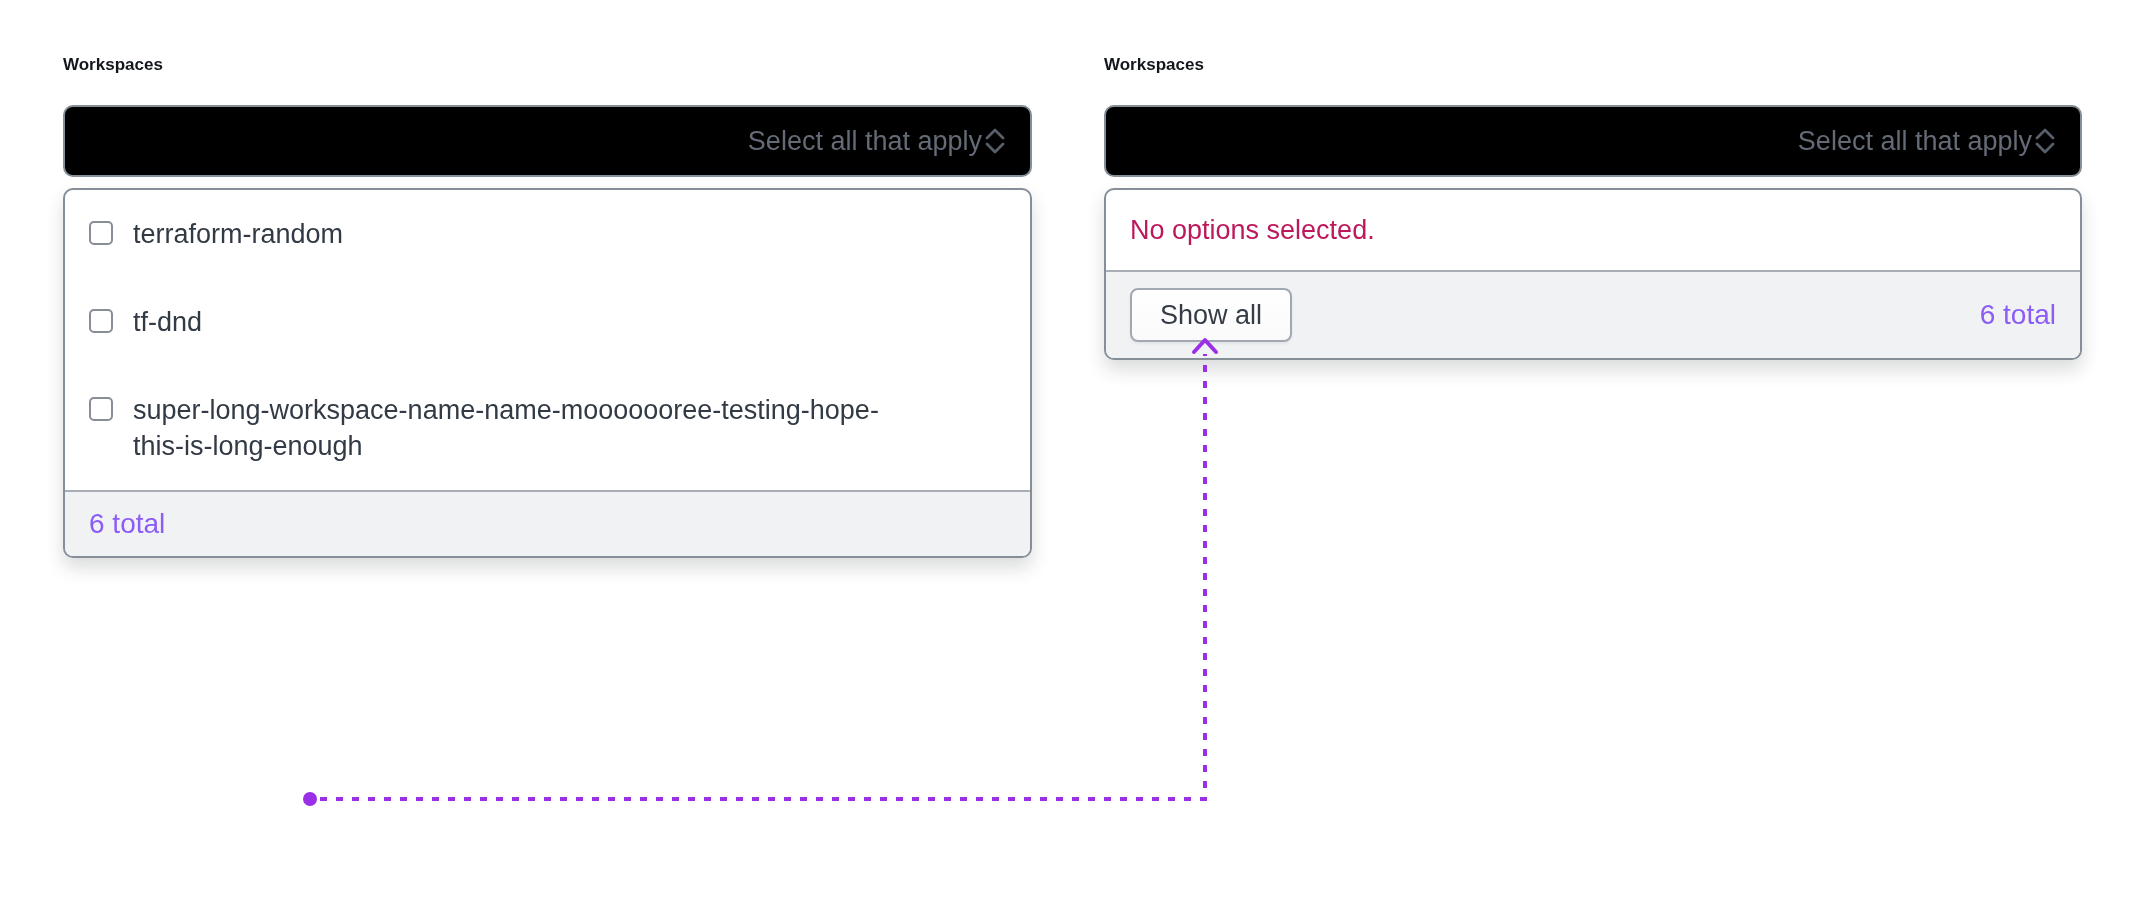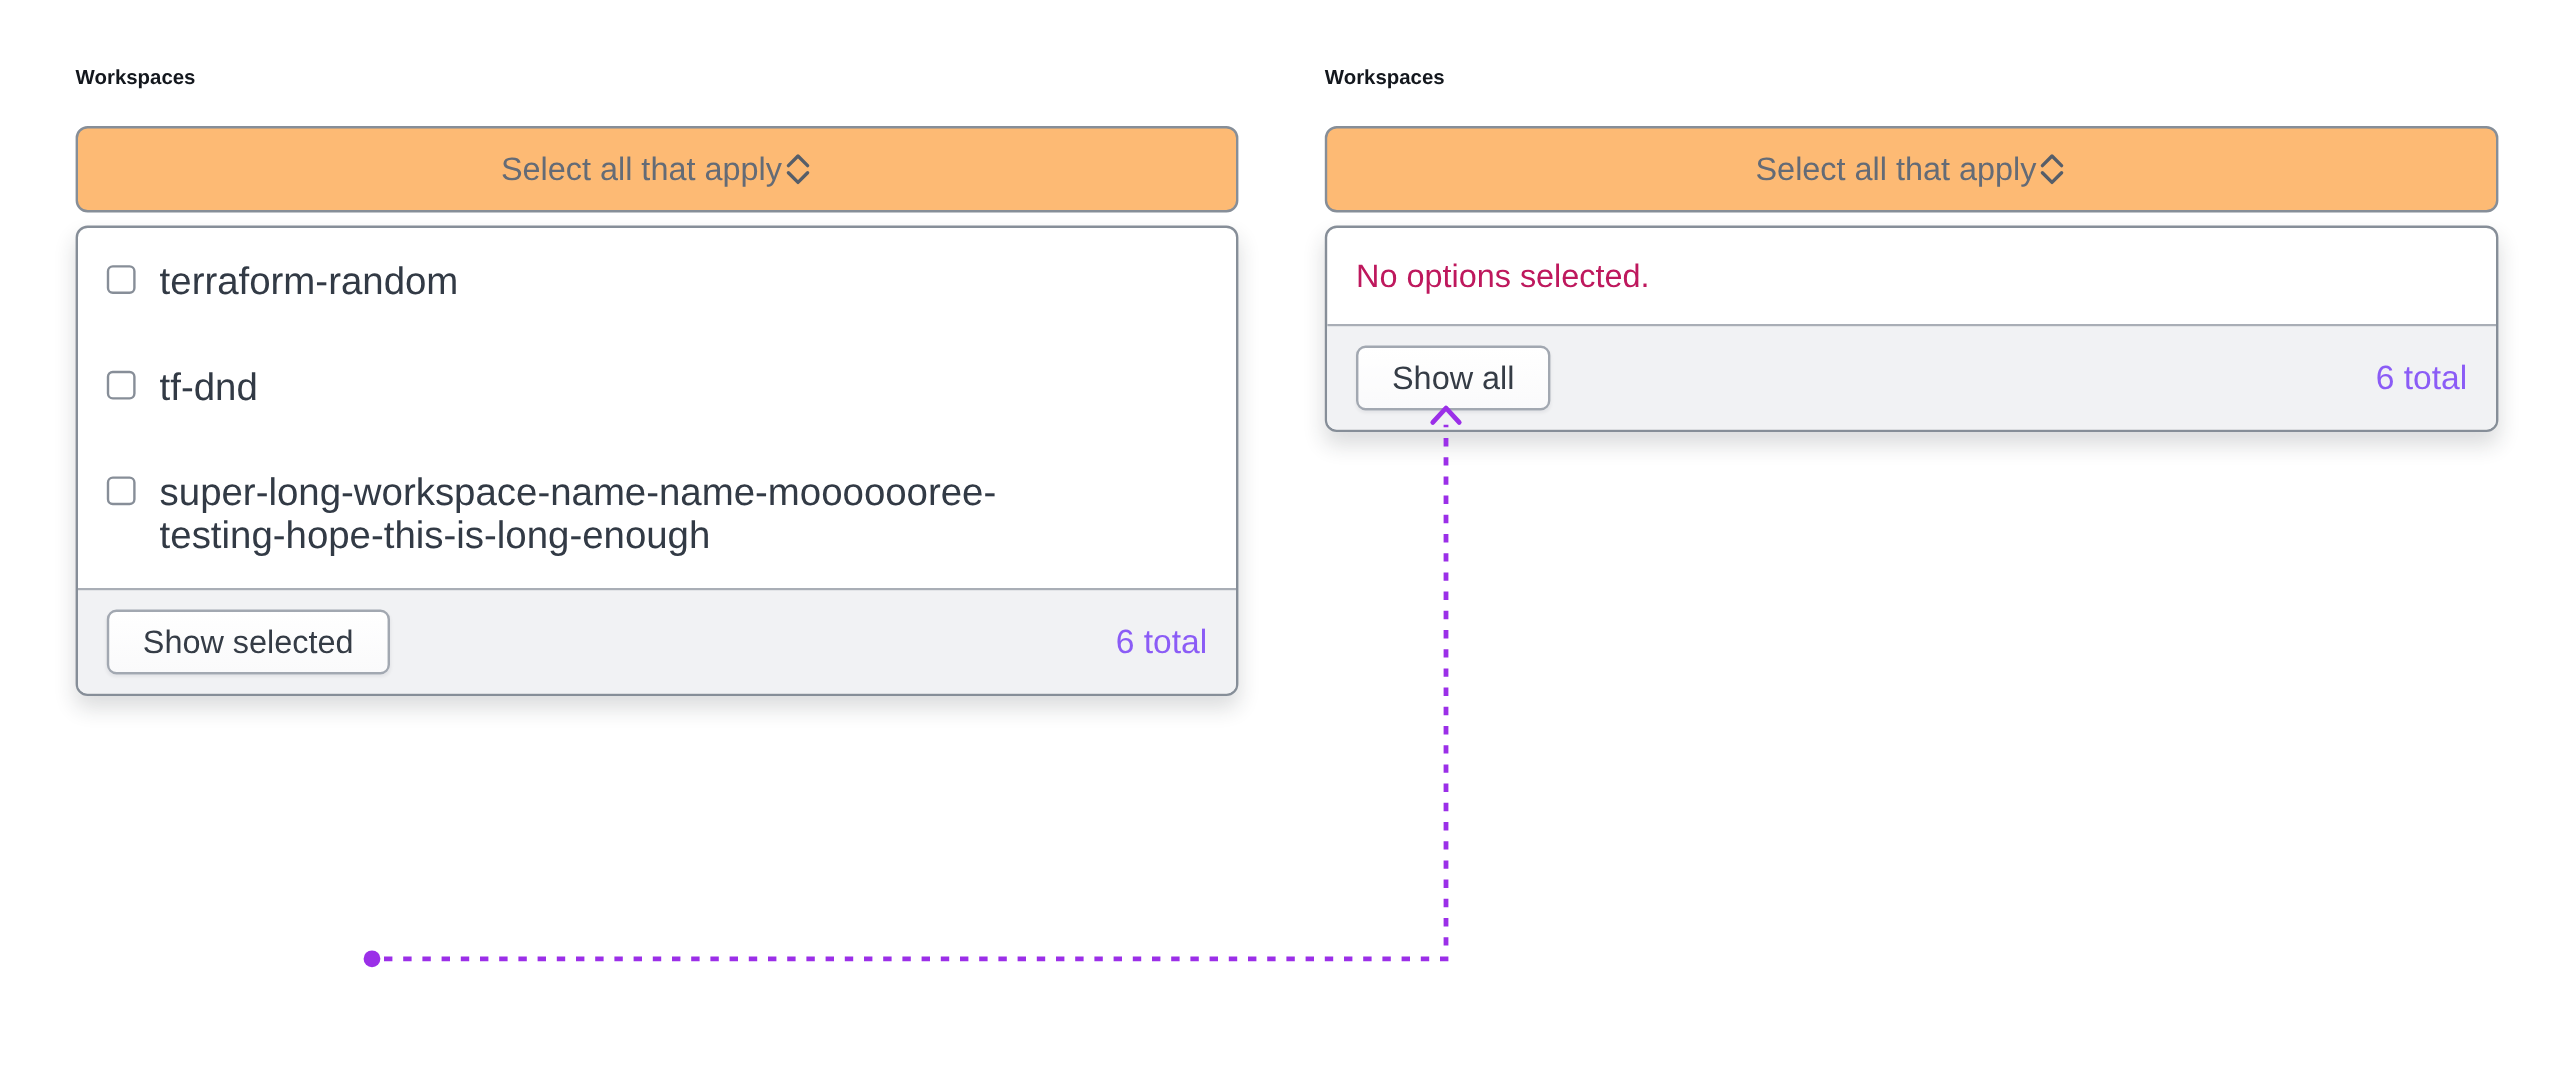--- a/index.html
+++ b/index.html
@@ -23,24 +23,24 @@
     font-size: 17px;
     line-height: 36px;
     font-weight: 700;
     color: #13171d;
     margin-bottom: 22px;
   }
 
   .select-trigger {
     display: flex;
     align-items: center;
-    justify-content: center;
+    justify-content: flex-end;
     height: 72px;
     padding: 0 22px;
-    background: #fdba74;
+    background: #000000;
     border: 2px solid #868e98;
     border-radius: 10px;
     cursor: pointer;
   }
   .select-placeholder {
     font-size: 27px;
     color: #646b76;
   }
   .caret-icon { display: flex; align-items: center; color: #565e69; }
 
@@ -63,21 +63,21 @@
   .checkbox {
     flex: 0 0 auto;
     width: 24px;
     height: 24px;
     margin-top: 5px;
     background: #ffffff;
     border: 2px solid #878e98;
     border-radius: 5px;
   }
   .option-label {
-    font-size: 32px;
+    font-size: 27px;
     line-height: 36px;
     color: #323a45;
     max-width: 775px;
     overflow-wrap: break-word;
   }
 
   .empty-body {
     padding: 22px 24px;
     font-size: 27px;
     line-height: 36px;
@@ -155,21 +155,20 @@
           </li>
 
 
 
           <li class="option">
             <span class="checkbox"></span>
             <span class="option-label">super-long-workspace-name-name-mooooooree-testing-hope-this-is-long-enough</span>
           </li>
         </ul>
       <div class="panel-footer">
-        <button class="footer-btn">Show selected</button>
         <span class="footer-total">6 total</span>
       </div>
     </div>
   </div>
 
   <div class="field-col col-right">
     <div class="field-label">Workspaces</div>
 
     <div class="select-trigger">
       <span class="select-placeholder">Select all that apply</span>

